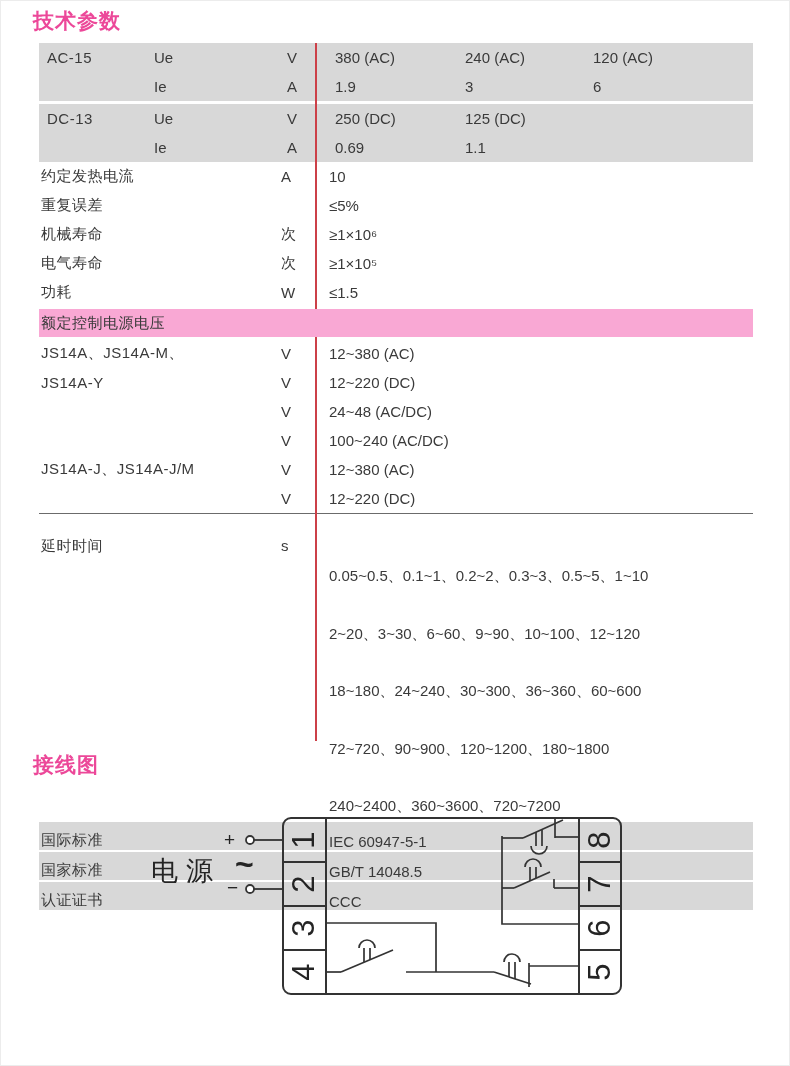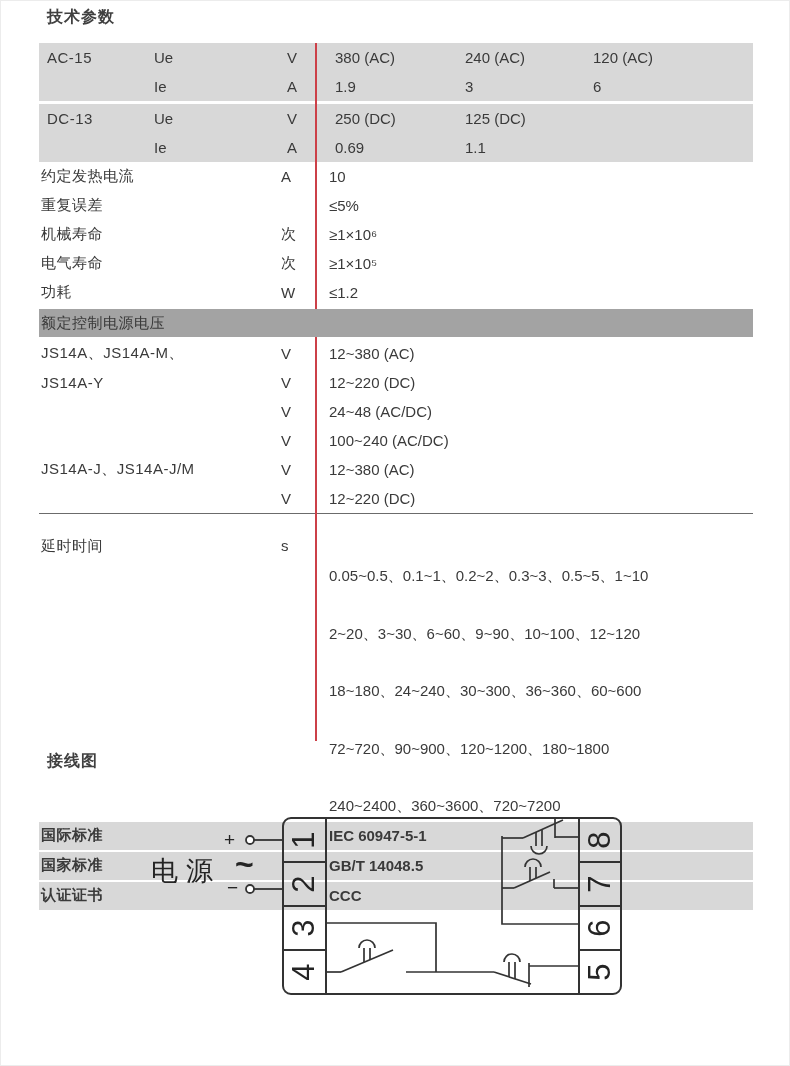--- a/index.html
+++ b/index.html
@@ -2,47 +2,47 @@
 <html><head>
 <meta charset="utf-8">
 <style>
   html,body { margin:0; padding:0; background:#fff; }
   .page {
     position:relative; width:790px; height:1066px; box-sizing:border-box;
     background:#ffffff; border:1px solid #ececec; overflow:hidden;
     font-family:"Liberation Sans","DejaVu Sans",sans-serif; color:#3a3a3a;
   }
   .sec-title {
-    position:absolute; left:46px; margin:0; font-size:16px; font-weight:bold;
-    color:#404040; letter-spacing:1px;
+    position:absolute; left:32px; margin:0; font-size:21px; font-weight:bold;
+    color:#ec4899; letter-spacing:1px;
   }
   #tech-title { top:6px; }
   #wiring-title { top:750px; }
 
   .spec-table { position:absolute; left:38px; top:42px; width:714px; font-size:15px; }
   .red-line { position:absolute; left:276px; top:0; width:2px; height:698px;
               background:#cc4048; z-index:1; }
   .t-row { display:flex; align-items:center; height:29px; }
   .block.gray { background:#d8d8d8; }
   .gap3 { height:3px; }
   .cl   { flex:none; width:107px; padding-left:8px; letter-spacing:0.5px; }
   .cs   { flex:none; width:133px; }
   .cu   { flex:none; width:48px; }
   .clw  { flex:none; width:240px; padding-left:2px; letter-spacing:0.5px; }
   .cv1  { flex:none; width:130px; }
   .cv2  { flex:none; width:128px; }
   .cv3  { flex:1; }
   .cvr  { flex:1; }
-  .band { position:relative; z-index:2; height:28px; margin:2px 0; background:#a3a3a3;
+  .band { position:relative; z-index:2; height:28px; margin:2px 0; background:#f9a8d4;
           display:flex; align-items:center; padding-left:2px; letter-spacing:0.5px; }
   .delay-block { display:flex; border-top:1px solid #6b6b6b; padding-top:18px; }
   .delay-lines { flex:1; }
   .delay-line { height:27.5px; line-height:27.5px; white-space:nowrap;margin-top:30px; }
   .delay-left { height:27.5px; line-height:27.5px; }
-  .std-row { margin-top:2px; height:28px; background:#d8d8d8; display:flex; align-items:center;font-weight:bold; }
+  .std-row { margin-top:2px; height:28px; background:#d8d8d8; display:flex; align-items:flex-end; }
 
   .diagram { position:absolute; left:130px; top:806px; width:520px; height:210px; }
   svg text { fill:#242424; }
 </style>
 </head>
 <body>
 
 <div class="page">
 
   <h2 class="sec-title" id="tech-title">技术参数</h2>
@@ -104,21 +104,21 @@
       <span class="cvr">≥1×10⁶</span>
     </div>
     <div class="t-row">
       <span class="clw">电气寿命</span>
       <span class="cu">次</span>
       <span class="cvr">≥1×10⁵</span>
     </div>
     <div class="t-row">
       <span class="clw">功耗</span>
       <span class="cu">W</span>
-      <span class="cvr">≤1.2</span>
+      <span class="cvr">≤1.5</span>
     </div>
 
     <div class="band">
       <span>额定控制电源电压</span>
     </div>
 
     <div class="t-row">
       <span class="clw">JS14A、JS14A-M、</span>
       <span class="cu">V</span>
       <span class="cvr">12~380 (AC)</span>

